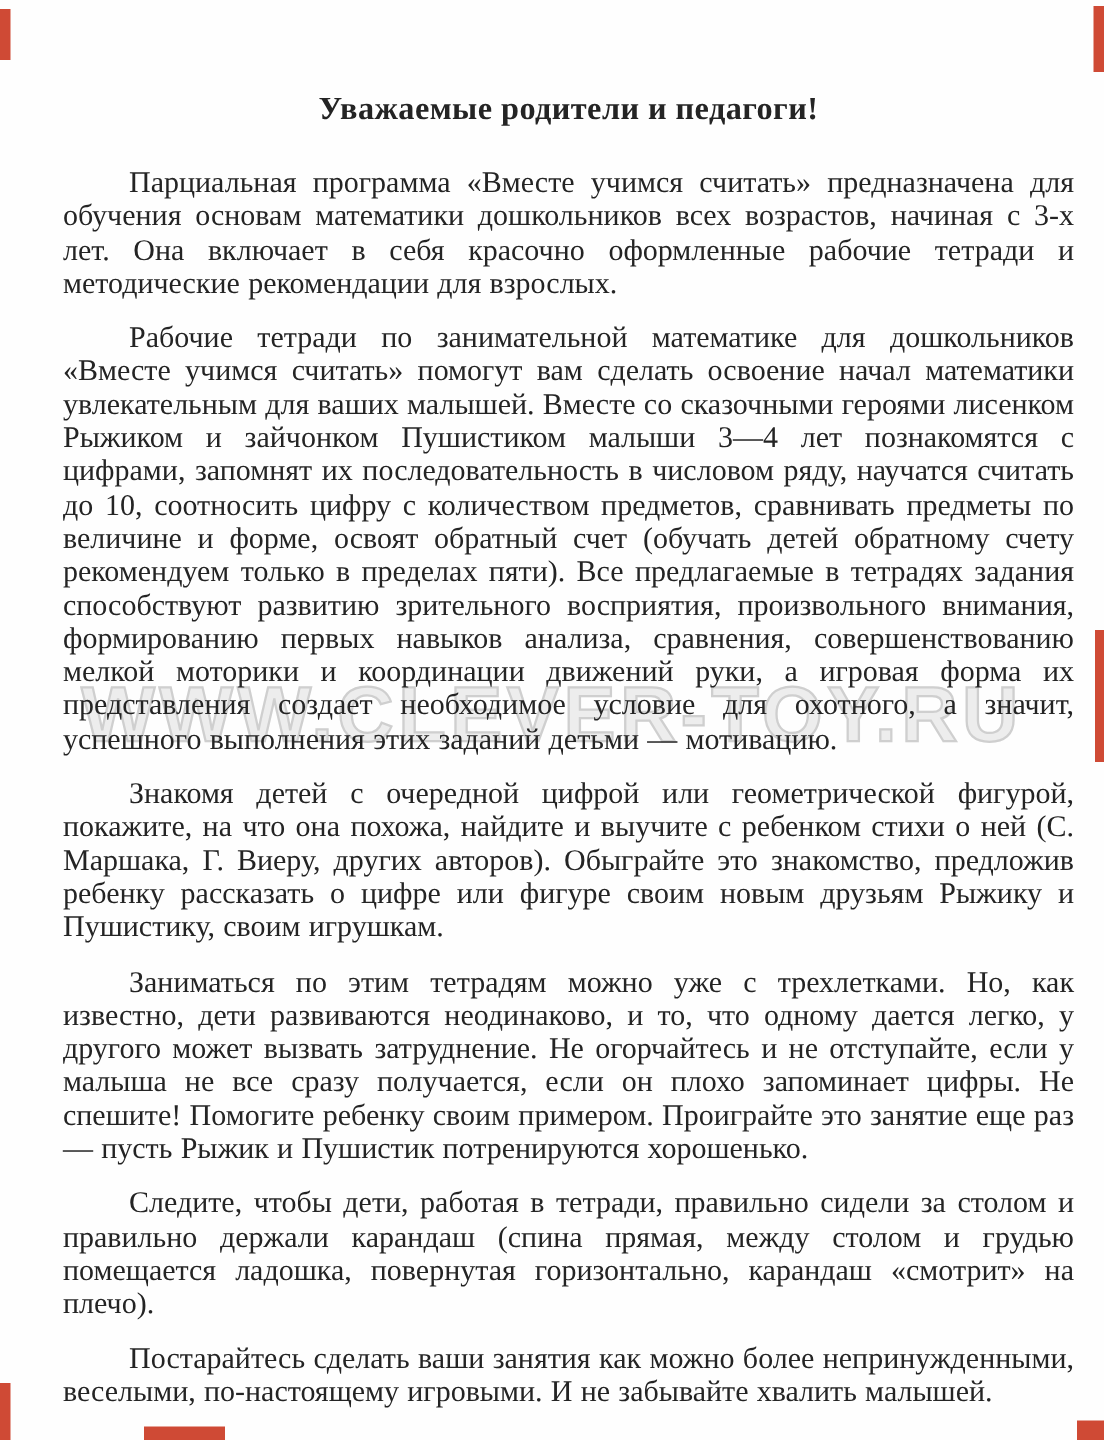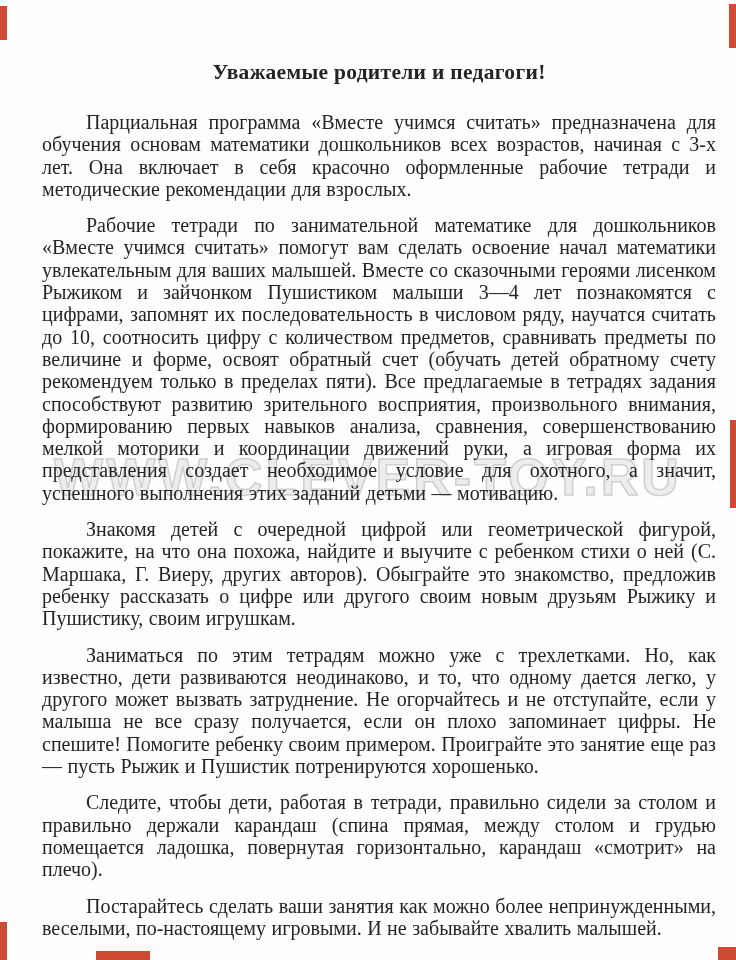--- a/index.html
+++ b/index.html
@@ -67,21 +67,21 @@
 
 <div class="page">
 
   <div class="watermark">WWW.CLEVER-TOY.RU</div>
 
   <div class="content">
     <h1 class="title">Уважаемые родители и педагоги!</h1>
 
     <p class="body-par">Парциальная программа «Вместе учимся считать» предназначена для обучения основам математики дошкольников всех возрастов, начиная с 3-х лет. Она включает в себя красочно оформленные рабочие тетради и методические рекомендации для взрослых.</p>
     <p class="body-par">Рабочие тетради по занимательной математике для дошкольников «Вместе учимся считать» помогут вам сделать освоение начал математики увлекательным для ваших малышей. Вместе со сказочными героями лисенком Рыжиком и зайчонком Пушистиком малыши 3—4 лет познакомятся с цифрами, запомнят их последовательность в числовом ряду, научатся считать до 10, соотносить цифру с количеством предметов, сравнивать предметы по величине и форме, освоят обратный счет (обучать детей обратному счету рекомендуем только в пределах пяти). Все предлагаемые в тетрадях задания способствуют развитию зрительного восприятия, произвольного внимания, формированию первых навыков анализа, сравнения, совершенствованию мелкой моторики и координации движений руки, а игровая форма их представления создает необходимое условие для охотного, а значит, успешного выполнения этих заданий детьми — мотивацию.</p>
-    <p class="body-par">Знакомя детей с очередной цифрой или геометрической фигурой, покажите, на что она похожа, найдите и выучите с ребенком стихи о ней (С. Маршака, Г. Виеру, других авторов). Обыграйте это знакомство, предложив ребенку рассказать о цифре или другого своим новым друзьям Рыжику и Пушистику, своим игрушкам.</p>
+    <p class="body-par">Знакомя детей с очередной цифрой или геометрической фигурой, покажите, на что она похожа, найдите и выучите с ребенком стихи о ней (С. Маршака, Г. Виеру, других авторов). Обыграйте это знакомство, предложив ребенку рассказать о цифре или фигуре своим новым друзьям Рыжику и Пушистику, своим игрушкам.</p>
     <p class="body-par">Заниматься по этим тетрадям можно уже с трехлетками. Но, как известно, дети развиваются неодинаково, и то, что одному дается легко, у другого может вызвать затруднение. Не огорчайтесь и не отступайте, если у малыша не все сразу получается, если он плохо запоминает цифры. Не спешите! Помогите ребенку своим примером. Проиграйте это занятие еще раз — пусть Рыжик и Пушистик потренируются хорошенько.</p>
     <p class="body-par">Следите, чтобы дети, работая в тетради, правильно сидели за столом и правильно держали карандаш (спина прямая, между столом и грудью помещается ладошка, повернутая горизонтально, карандаш «смотрит» на плечо).</p>
     <p class="body-par">Постарайтесь сделать ваши занятия как можно более непринужденными, веселыми, по-настоящему игровыми. И не забывайте хвалить малышей.</p>
 
   </div>
 
   <div class="edge-mark tl"></div>
   <div class="edge-mark tr"></div>
   <div class="edge-mark rm"></div>
   <div class="edge-mark bl"></div>

